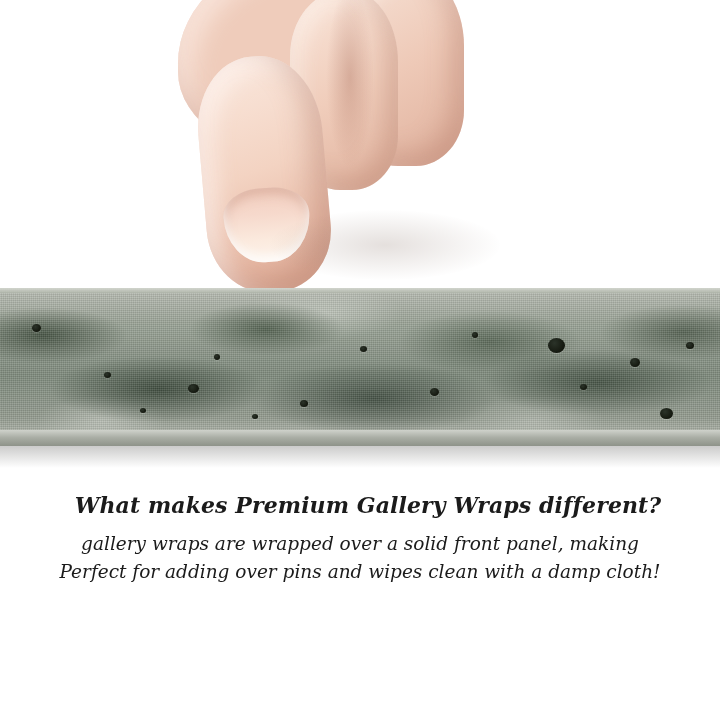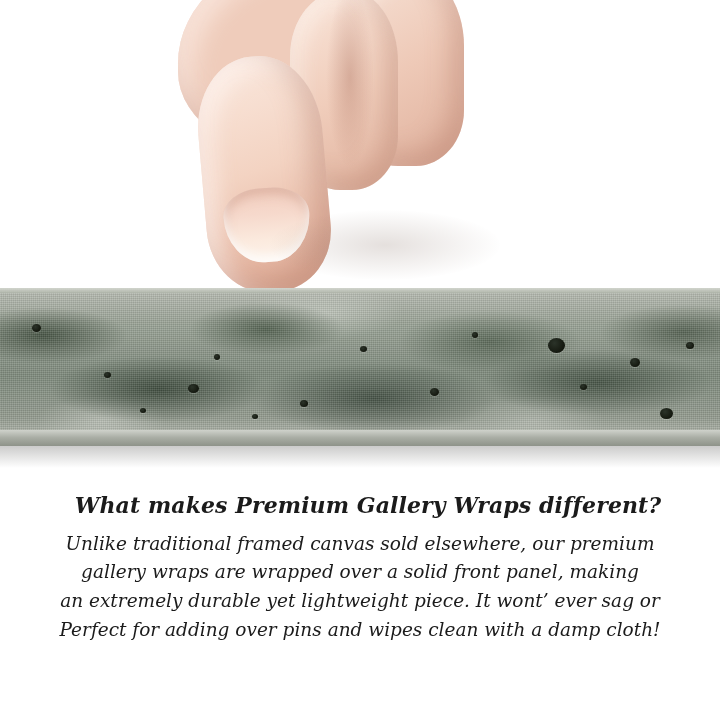--- a/index.html
+++ b/index.html
@@ -255,20 +255,18 @@
       <div class="spot" style="left:140px; top:120px; width:6px;  height:5px;"></div>
     </div>
 
     <div class="canvas-bottom-lip"></div>
     <div class="canvas-drop-shadow"></div>
   </div>
 
   <div class="caption">
     <div class="caption-heading">What makes Premium Gallery Wraps different?</div>
     <div class="caption-body">
-      <span class="line">Unlike traditional framed canvas sold elsewhere, our premium</span>
       <span class="line">gallery wraps are wrapped over a solid front panel, making</span>
-      <span class="line">an extremely durable yet lightweight piece. It wont’ ever sag or</span>
       <span class="line">Perfect for adding over pins and wipes clean with a damp cloth!</span>
     </div>
   </div>
 
 </div>
 
 </body></html>

